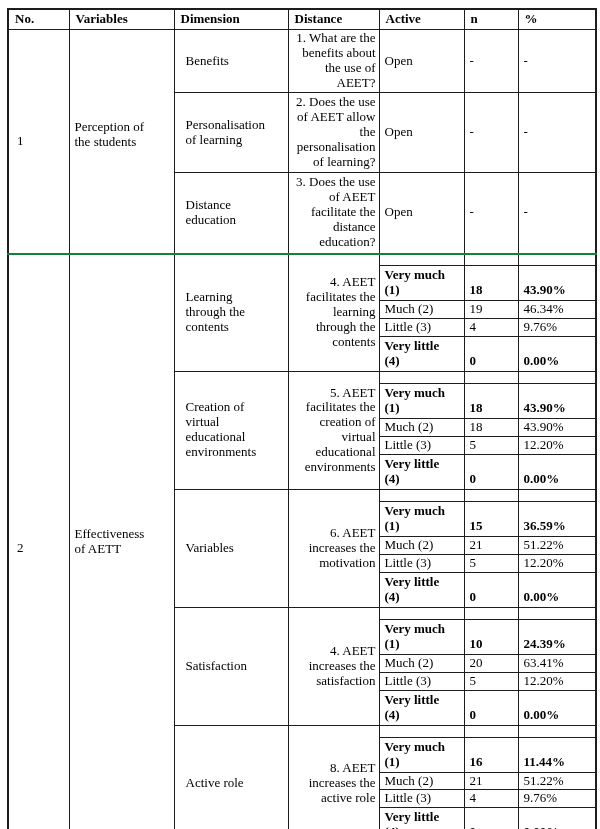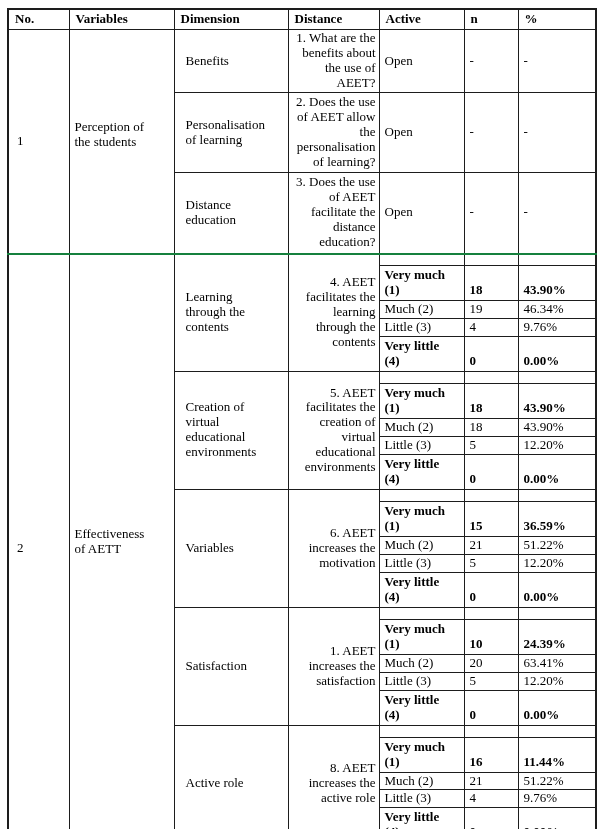--- a/index.html
+++ b/index.html
@@ -191,21 +191,21 @@
     <td>12.20%</td>
   </tr>
   <tr class="tall">
     <td class="ans">Very little (4)</td>
     <td>0</td>
     <td>0.00%</td>
   </tr>
 
   <tr class="thin">
     <td class="dim" rowspan="5">Satisfaction</td>
-    <td class="q" rowspan="5">1. AEET increases the satisfaction</td>
+    <td class="q" rowspan="5">4. AEET increases the satisfaction</td>
     <td class="ans"></td>
     <td></td>
     <td></td>
   </tr>
   <tr class="tall">
     <td class="ans">Very much (1)</td>
     <td>10</td>
     <td>24.39%</td>
   </tr>
   <tr class="short">

